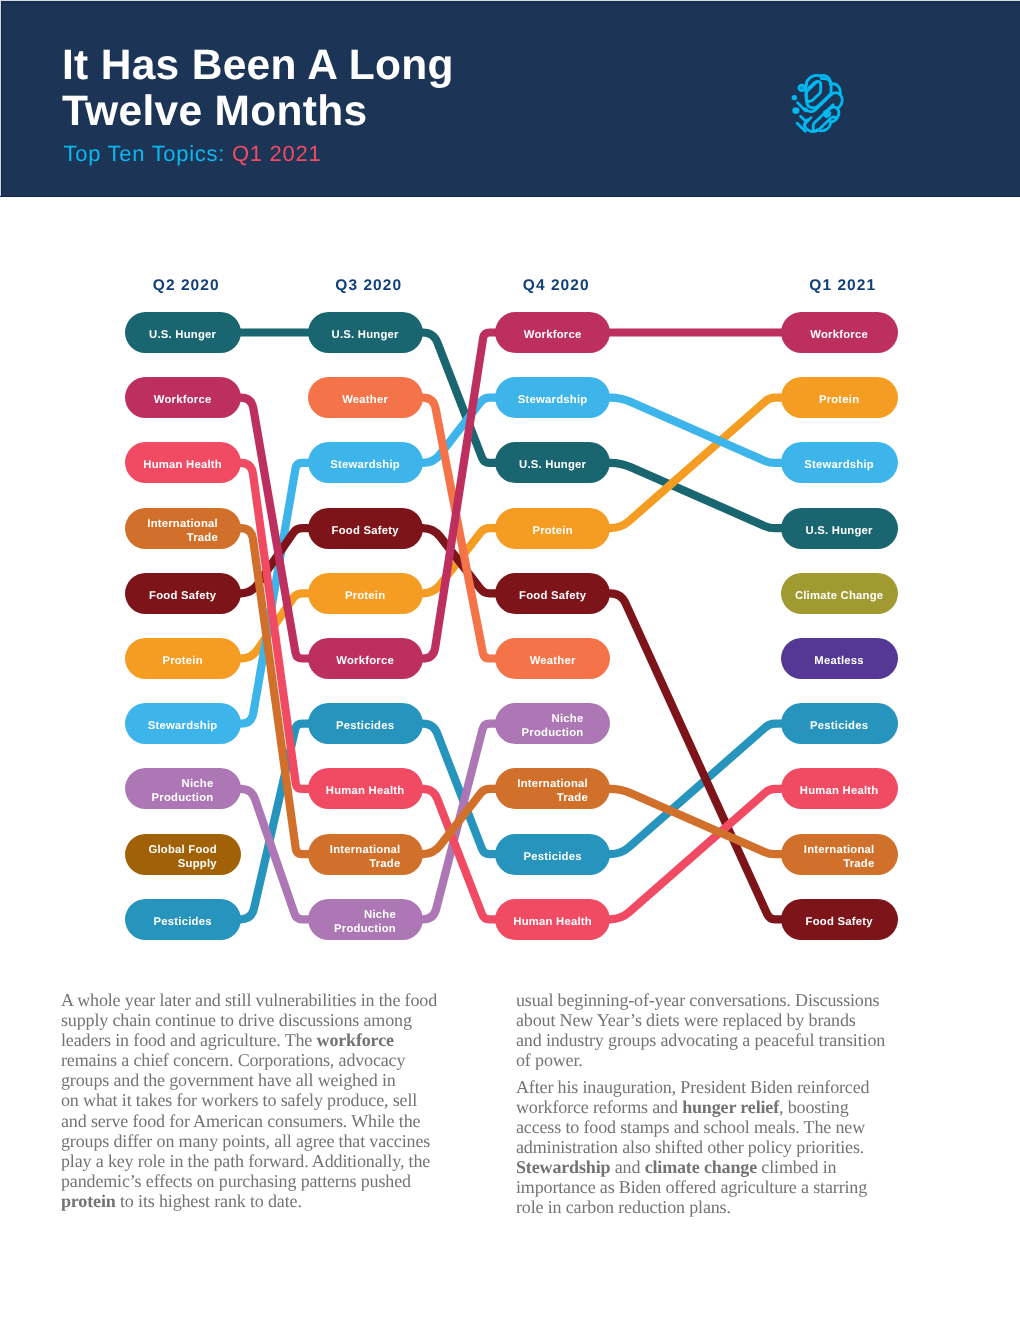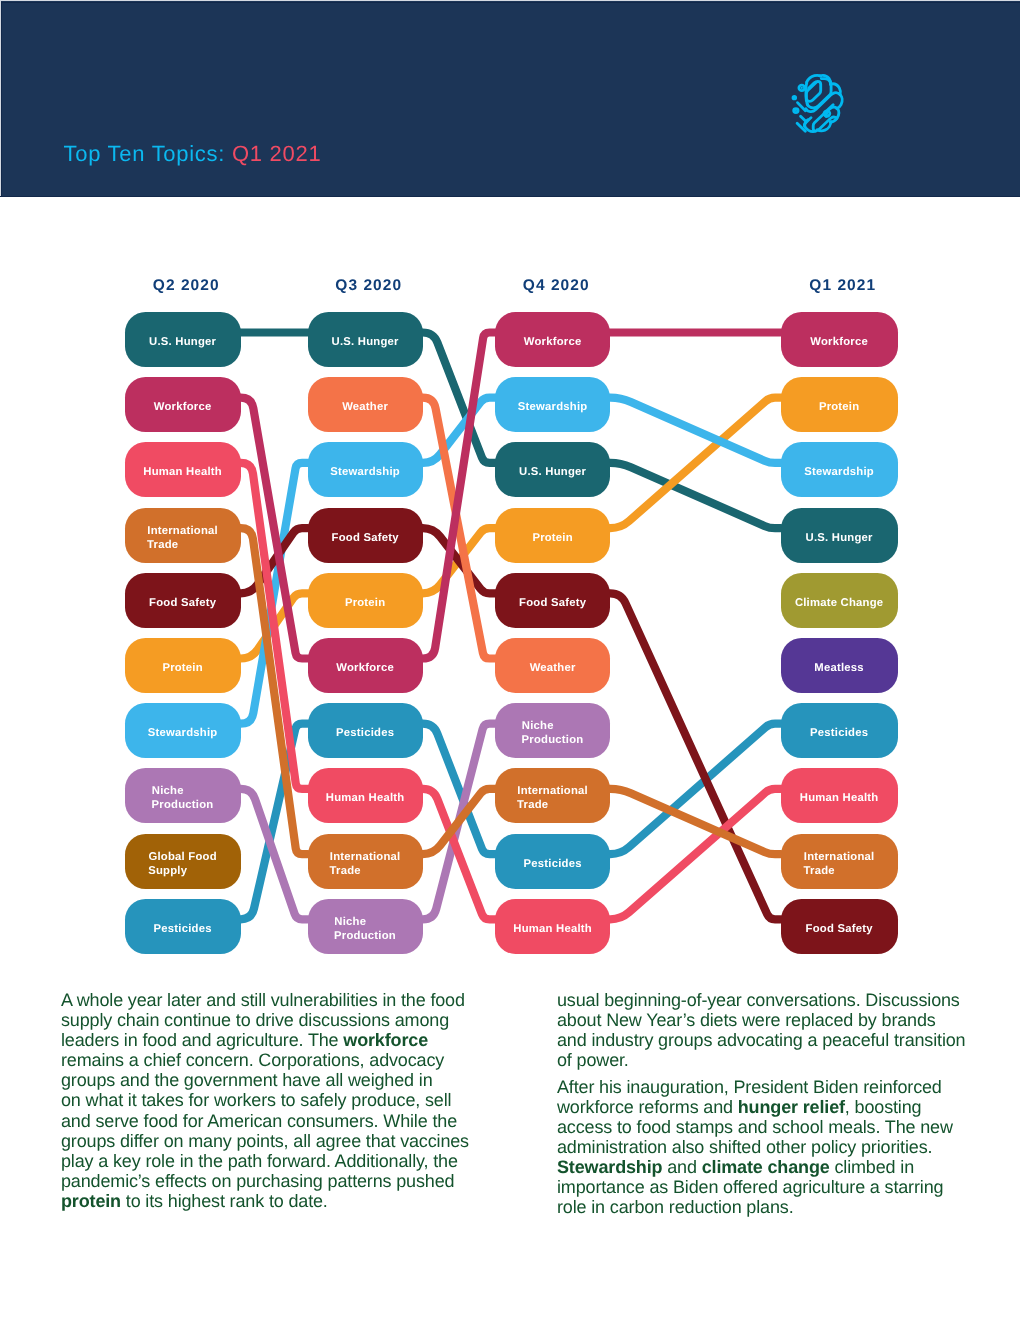--- a/index.html
+++ b/index.html
@@ -16,40 +16,41 @@
   .subtitle{position:absolute;left:63.5px;top:139.5px;font-size:22px;font-weight:500;color:#0BB8F0;letter-spacing:0.72px;}
   .subtitle .q{color:#F04B63;}
   
   .logo{position:absolute;left:789px;top:69px;width:180px;height:64px;}
   .logo-mark{position:absolute;left:2px;top:3.5px;width:54px;height:64px;}
   .logo-mark svg{display:block;width:100%;height:100%;overflow:visible;}
   .logo-text{position:absolute;left:58.5px;top:10px;color:#fff;font-size:28px;font-weight:700;line-height:25px;letter-spacing:-0.6px;}
   
   .chart{position:absolute;left:0;top:212px;width:1020px;height:760px;}
   .colhead{position:absolute;color:#103E78;font-size:15.5px;font-weight:700;text-align:center;letter-spacing:1.05px;text-indent:1.05px;}
-  .pill{position:absolute;height:55px;border-radius:20.5px;display:flex;align-items:center;justify-content:center;padding-top:5px;box-sizing:border-box;color:#fff;font-size:11.3px;font-weight:700;text-align:left;line-height:14.1px;letter-spacing:0.22px;text-indent:0.22px;z-index:3;}
+  .pill{position:absolute;height:41px;border-radius:20.5px;display:flex;align-items:center;justify-content:center;padding-top:5px;box-sizing:border-box;color:#fff;font-size:11.3px;font-weight:700;text-align:right;line-height:14.1px;letter-spacing:0.22px;text-indent:0.22px;z-index:3;}
   svg.links{position:absolute;left:0;top:0;width:1020px;height:760px;z-index:1;}
   
   .body-copy{position:absolute;left:0;top:990px;width:1020px;}
   .col-left{position:absolute;left:61px;top:0;width:434px;}
-  .col-right{position:absolute;left:516px;top:0;width:438px;margin-left:41px;}
-  .para{color:#14532d;font-size:18px;line-height:20.1px;margin:0 0 6.5px 0;letter-spacing:-0.15px;}
+  .col-right{position:absolute;left:516px;top:0;width:438px;}
+  .para{color:#737373;font-size:18px;line-height:20.1px;margin:0 0 6.5px 0;letter-spacing:-0.15px;font-family:Liberation Serif, serif;}
   .para b{font-weight:700;}
   .para span,.para b{white-space:pre-wrap;}
 </style>
 </head>
 <body>
 
 <div class="page">
 
   <div class="header">
     <div class="hdr-edge-in"></div>
     <div class="hdr-edge-inl"></div>
     <div class="hdr-edge-l"></div>
     <div class="hdr-edge-b"></div>
+    <div class="title"><span>It Has Been A Long</span><br><span>Twelve Months</span></div>
     <div class="subtitle"><span>Top Ten Topics:</span> <span class="q">Q1 2021</span></div>
 
     <div class="logo">
       <div class="logo-mark">
         <svg viewBox="0 0 52 64" preserveAspectRatio="none" xmlns="http://www.w3.org/2000/svg" aria-hidden="true">
           <g fill="none" stroke="#00B8F0" stroke-width="2.75" stroke-linecap="round" stroke-linejoin="round">
             <path d="M15.0 8.2 C16.3 5.6 19.1 2.6 22.6 1.7 C25.1 1.0 27.3 1.4 28.6 2.2"></path>
             <path d="M27.9 1.8 C31.2 0.8 34.7 1.9 36.6 4.4 C38.1 6.3 38.3 8.5 38.2 10.7"></path>
             <path d="M38.2 10.0 C41.7 9.2 45.0 11.1 46.6 14.1 C47.7 16.2 47.9 18.8 47.3 20.8"></path>
             <path d="M46.9 20.1 C49.5 22.7 50.0 27.1 48.2 30.6 C47.2 32.6 45.7 33.9 44.1 34.7"></path>

